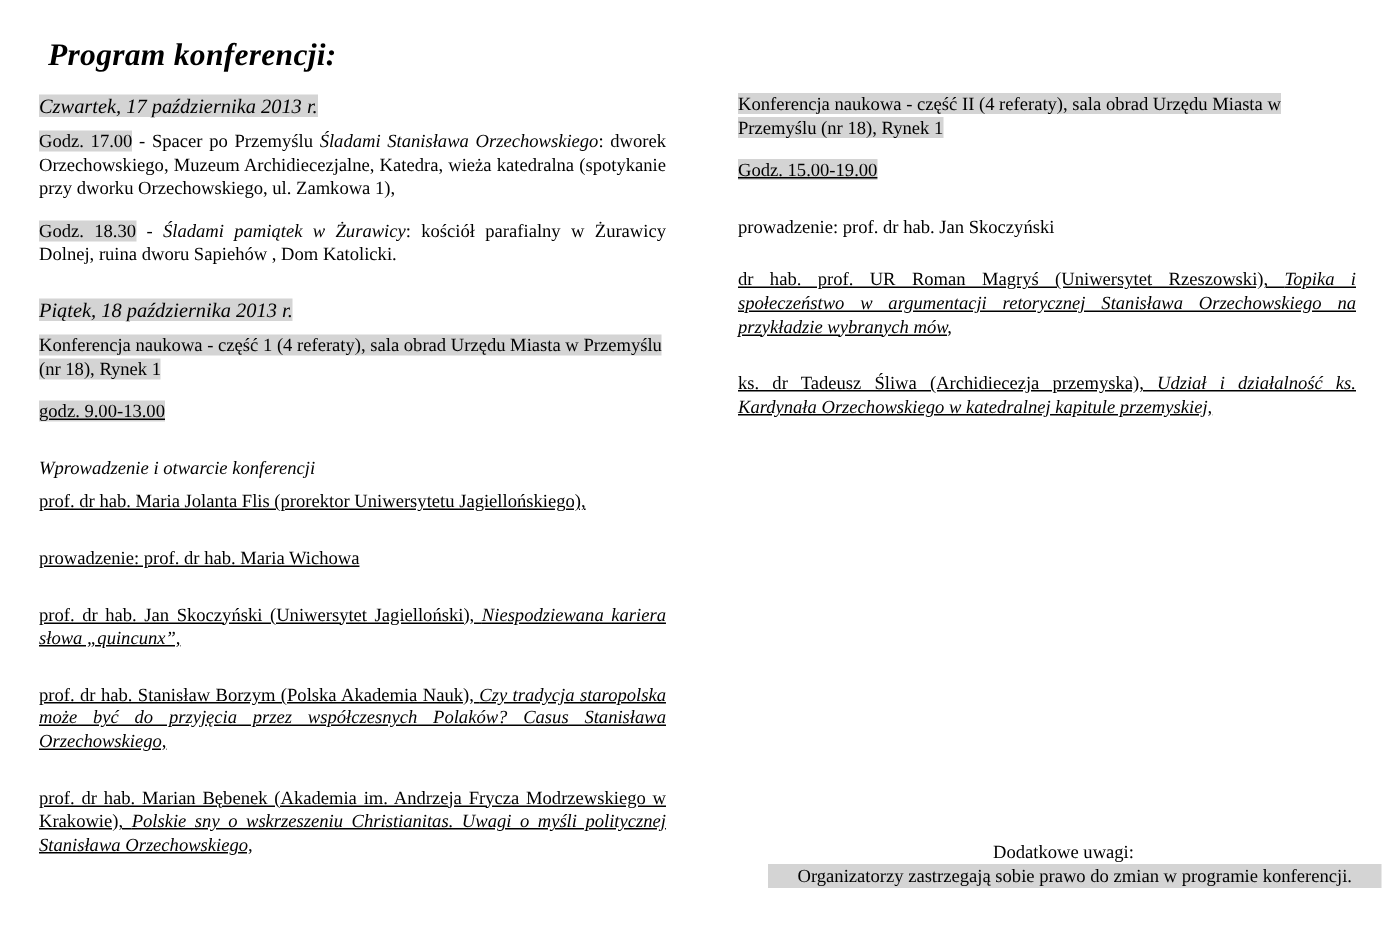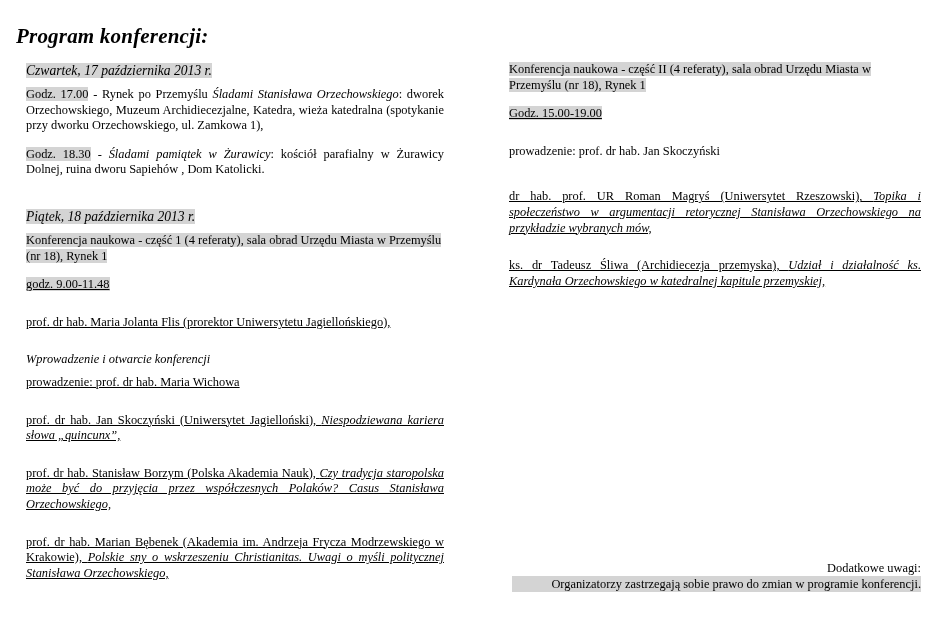--- a/index.html
+++ b/index.html
@@ -16,45 +16,45 @@
     overflow: hidden;
   }
 
   .page {
     position: absolute;
     inset: 0;
   }
 
   .page-title {
     position: absolute;
-    left: 16px;
+    left: 32px;
     top: 24px;
     font-size: 21px;
     font-weight: bold;
     font-style: italic;
     letter-spacing: 0.2px;
     white-space: nowrap;
   }
 
   .col {
     position: absolute;
     top: 62px;
     font-size: 12.4px;
     line-height: 15.6px;
     text-align: justify;
     text-justify: inter-word;
   }
   .col-left  { left: 14px;  width: 430px; }
-  .col-right { left: 497px; width: 424px; }
+  .col-right { left: 480px; width: 424px; }
 
   
   .blk { margin: 0 0 13px 0; padding-left: 12px; }
   .blk.tight { margin-bottom: 7px; }
   .blk.gap-lg { margin-bottom: 22px; text-decoration: underline; }
-  .blk.gap-xl { margin-bottom: 30px; }
+  .blk.gap-xl { margin-bottom: 20px; }
 
   .date-head {
     font-style: italic;
     font-size: 13.6px;
     line-height: 18px;
   }
 
   .hl {
     background: #d4d4d4;
     box-decoration-break: clone;
@@ -65,63 +65,63 @@
 
   .nowrap-line { text-align: left; }
 
   .footer-note {
     position: absolute;
     left: 497px;
     top: 560px;
     width: 424px;
     font-size: 12.4px;
     line-height: 16px;
-    text-align: right;
+    text-align: center;
   }
 
   .footer-note .line2 { display: block; margin-left: 15px; }
 </style>
 </head>
 <body>
 
 <div class="page">
 
   <div class="page-title">Program konferencji:</div>
 
   <div class="col col-left">
 
     <div class="blk tight nowrap-line">
       <span class="date-head hl">Czwartek, 17 października 2013 r.</span>
     </div>
 
     <div class="blk">
-      <span class="hl">Godz. 17.00</span><span> - </span><span>Rynek po Przemyślu </span><span class="it">Śladami Stanisława Orzechowskiego</span><span>: dworek Orzechowskiego, Muzeum Archidiecezjalne, Katedra, wieża katedralna (spotykanie przy dworku Orzechowskiego, ul. Zamkowa 1),</span>
+      <span class="hl">Godz. 17.00</span><span> - </span><span>Spacer po Przemyślu </span><span class="it">Śladami Stanisława Orzechowskiego</span><span>: dworek Orzechowskiego, Muzeum Archidiecezjalne, Katedra, wieża katedralna (spotykanie przy dworku Orzechowskiego, ul. Zamkowa 1),</span>
     </div>
 
     <div class="blk gap-xl">
       <span class="hl">Godz. 18.30</span><span> - </span><span class="it">Śladami pamiątek w Żurawicy</span><span>: kościół parafialny w Żurawicy Dolnej, ruina dworu Sapiehów , Dom Katolicki.</span>
     </div>
 
     <div class="blk tight nowrap-line">
       <span class="date-head hl">Piątek, 18 października 2013 r.</span>
     </div>
 
     <div class="blk nowrap-line">
       <span class="hl">Konferencja naukowa - część 1 (4 referaty), sala obrad Urzędu Miasta w Przemyślu (nr 18), Rynek 1</span>
     </div>
 
     <div class="blk gap-lg nowrap-line">
-      <span class="hl">godz. 9.00-11.48</span>
+      <span class="hl">godz. 9.00-13.00</span>
     </div>
 
+    <div class="blk tight nowrap-line">
+      <span class="it">Wprowadzenie i otwarcie konferencji</span>
+    </div>
     <div class="blk gap-lg nowrap-line">
       <span>prof. dr hab. Maria Jolanta Flis (prorektor Uniwersytetu Jagiellońskiego),</span>
-    </div>
-    <div class="blk tight nowrap-line">
-      <span class="it">Wprowadzenie i otwarcie konferencji</span>
     </div>
 
     <div class="blk gap-lg nowrap-line">
       <span>prowadzenie: prof. dr hab. Maria Wichowa</span>
     </div>
 
 
     <div class="blk gap-lg">
       <span>prof. dr hab. Jan Skoczyński (Uniwersytet Jagielloński), </span><span class="it">Niespodziewana kariera słowa „quincunx”,</span>
     </div>

